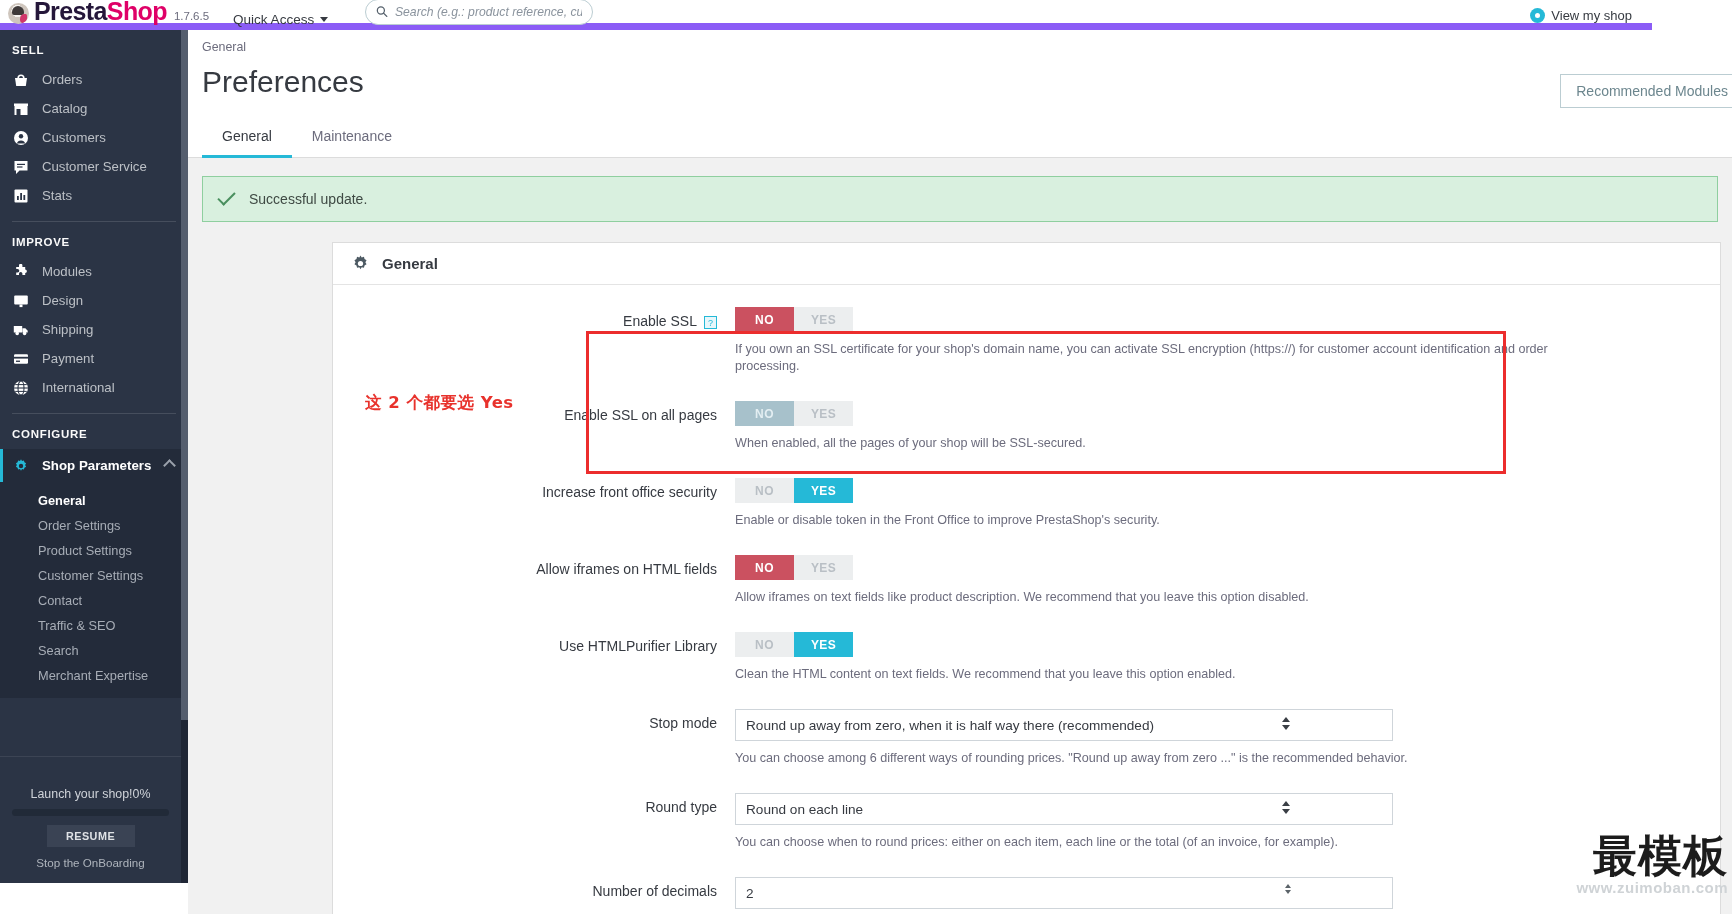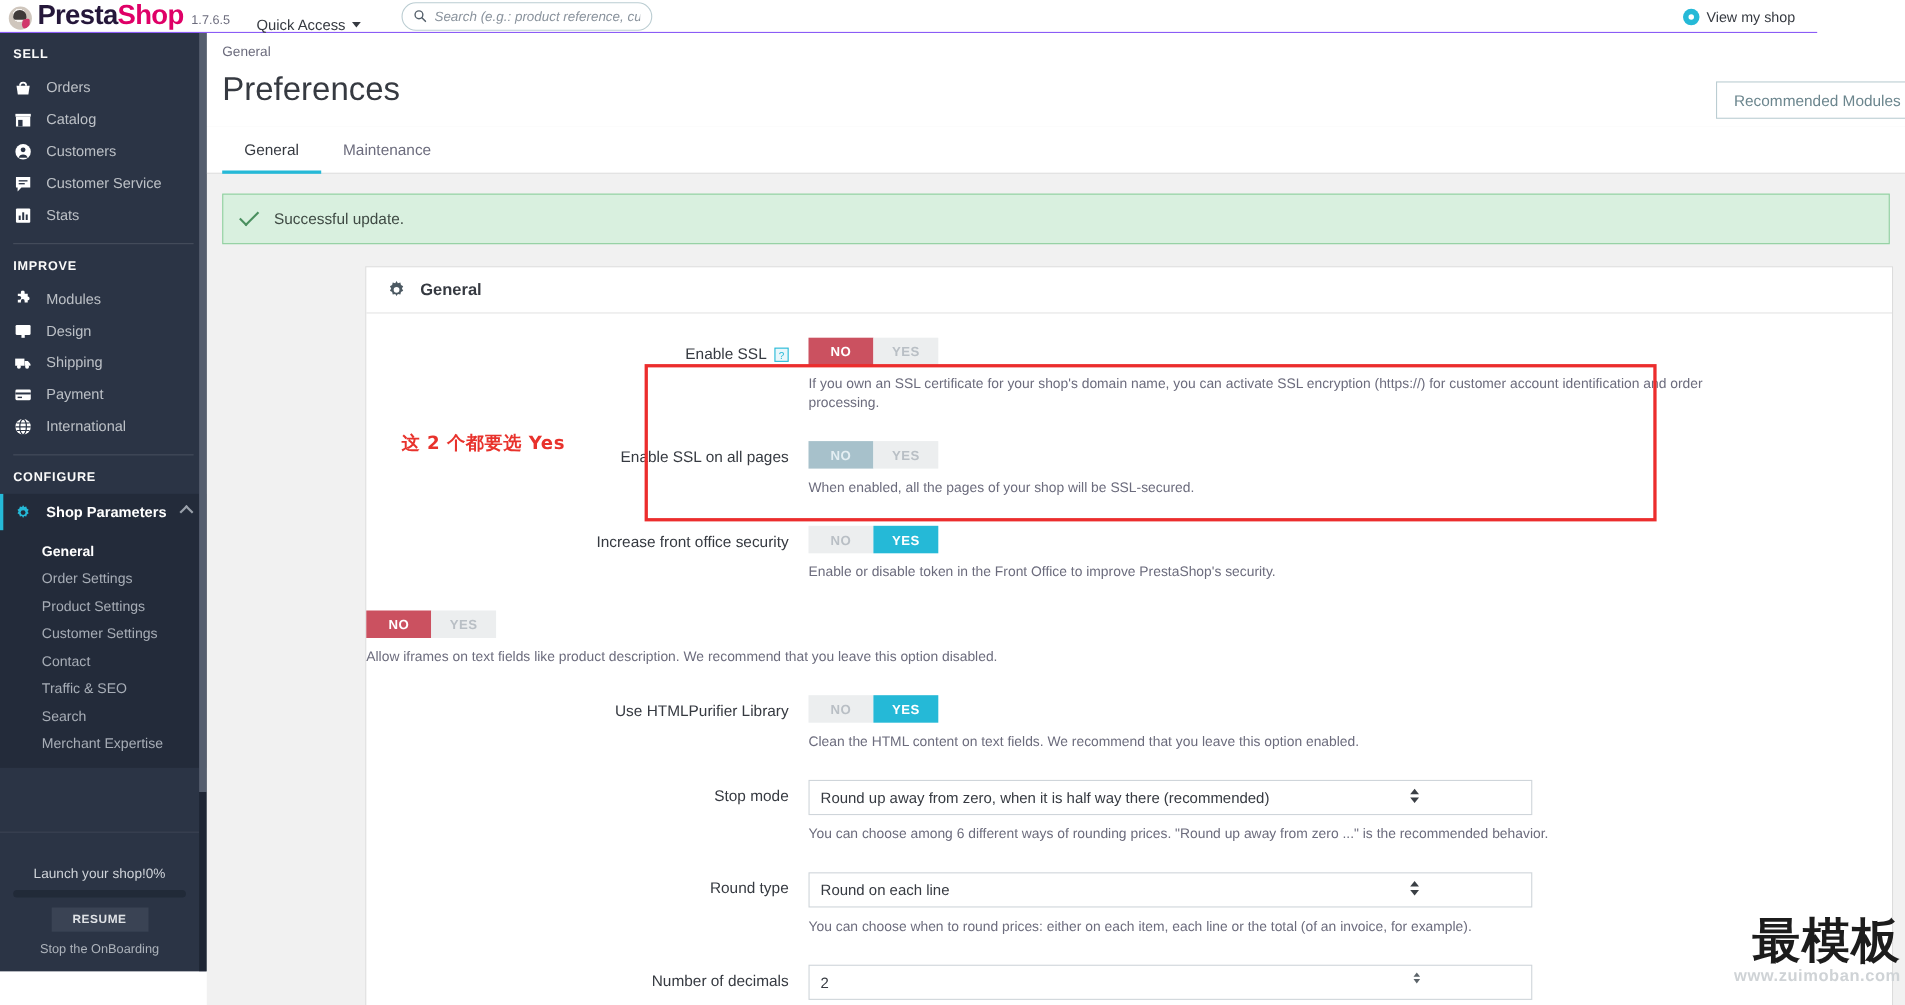--- a/index.html
+++ b/index.html
@@ -7,21 +7,21 @@
     width: 1732px; height: 914px;
     overflow: hidden;
     font-family: "Liberation Sans", sans-serif;
     background: #fff;
   }
 
   
   .topbar {
     position: absolute; top: 0; left: 0; width: 1652px; height: 30px;
     background: #fff; display: flex; align-items: center;
-    border-bottom: 1px solid #8b5cf6; z-index: 40;
+    border-bottom: 7px solid #8b5cf6; z-index: 40;
   }
   .logo-wrap { display: flex; align-items: flex-end; margin-left: 8px; }
   .logo-mark {
     width: 21px; height: 21px; border-radius: 50%;
     background: radial-gradient(circle at 45% 38%, #f6f3ef 0 34%, #cfc6bd 35% 100%);
     position: relative; overflow: hidden; margin-right: 5px; flex: none;
   }
   .logo-mark:before {
     content:""; position:absolute; left:4px; top:3px; width:12px; height:9px;
     background:#3f3a39; border-radius:6px 6px 2px 2px;
@@ -492,20 +492,23 @@
               <div class="sw-off">NO</div>
               <div class="sw-yes-on">YES</div>
             </div>
             <div class="hint">Enable or disable token in the Front Office to improve PrestaShop's security.</div>
           </div>
         </div>
 
         <div class="row-gap"></div>
 
         <div class="form-row">
+          <div class="form-label">
+            <span>Allow iframes on HTML fields</span>
+          </div>
           <div class="form-field">
             <div class="switch">
               <div class="sw-no-on">NO</div>
               <div class="sw-off">YES</div>
             </div>
             <div class="hint">Allow iframes on text fields like product description. We recommend that you leave this option disabled.</div>
           </div>
         </div>
 
         <div class="row-gap"></div>

